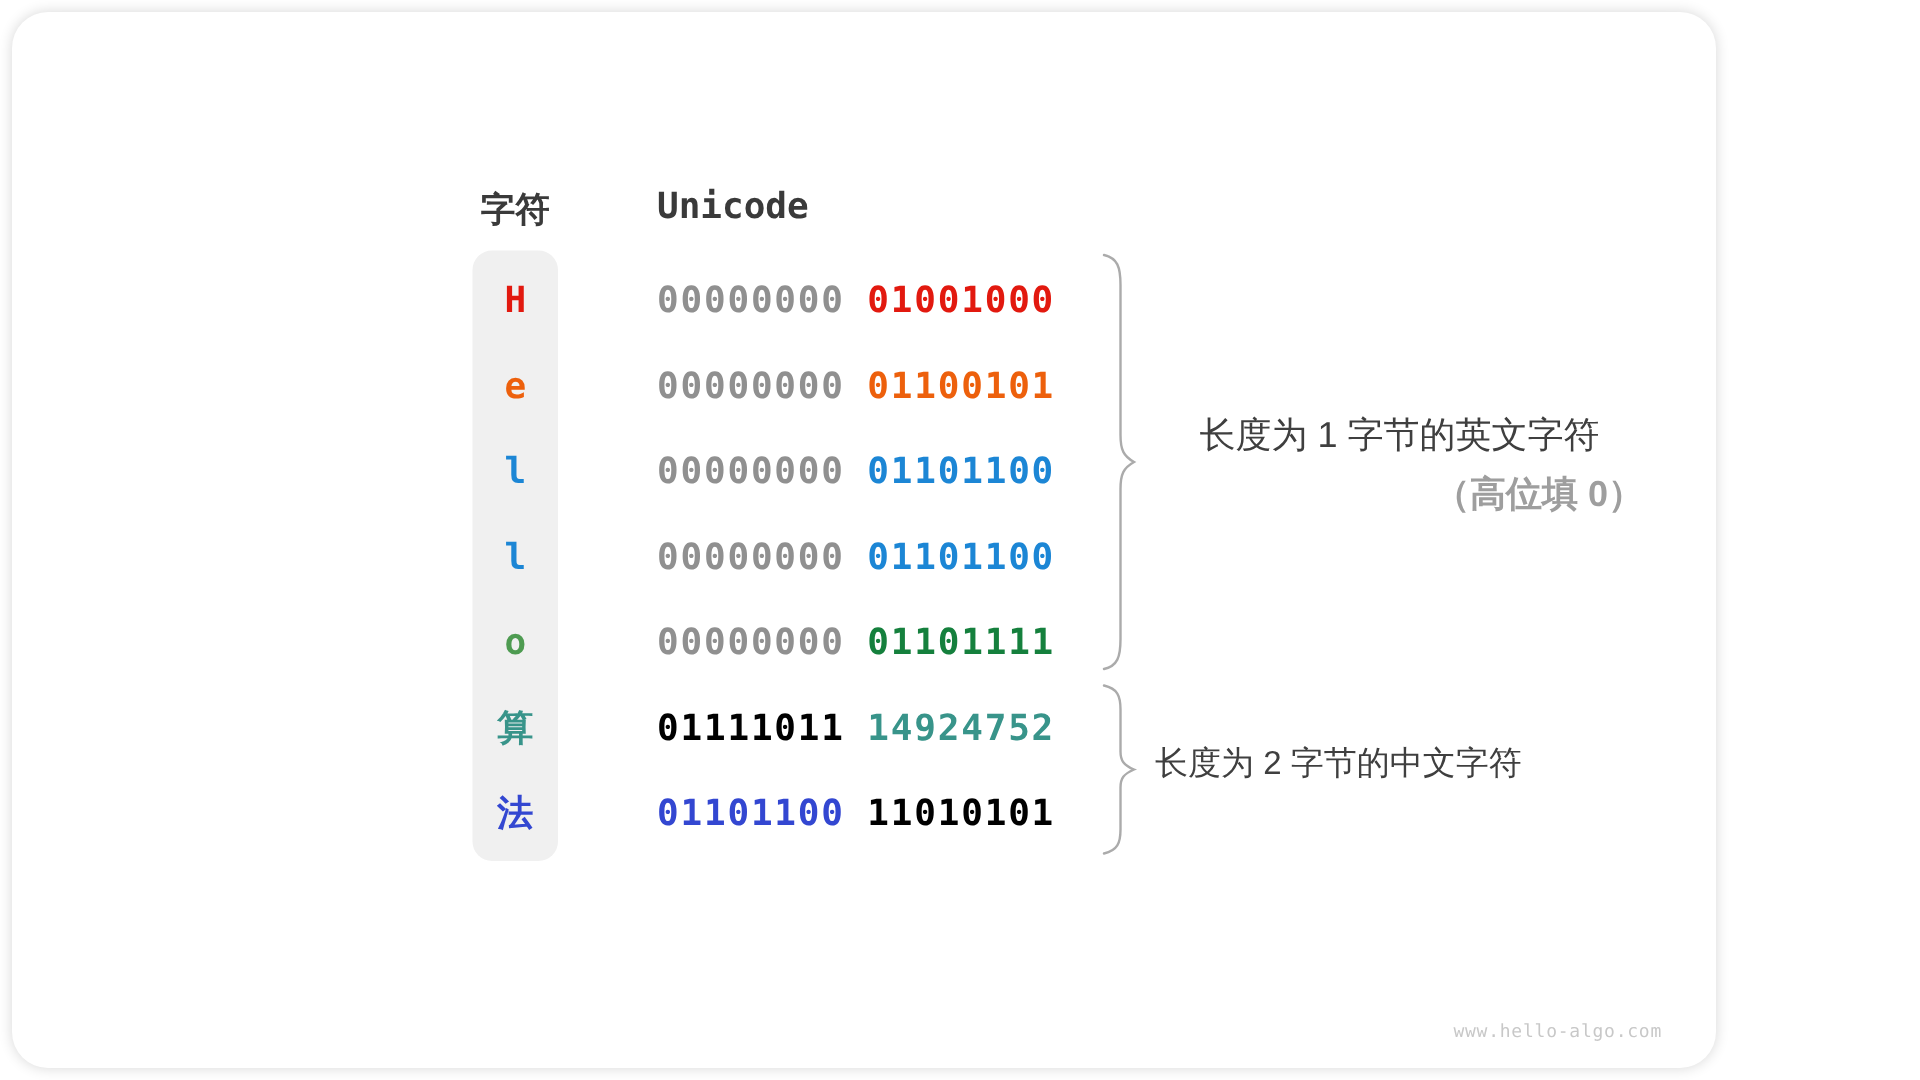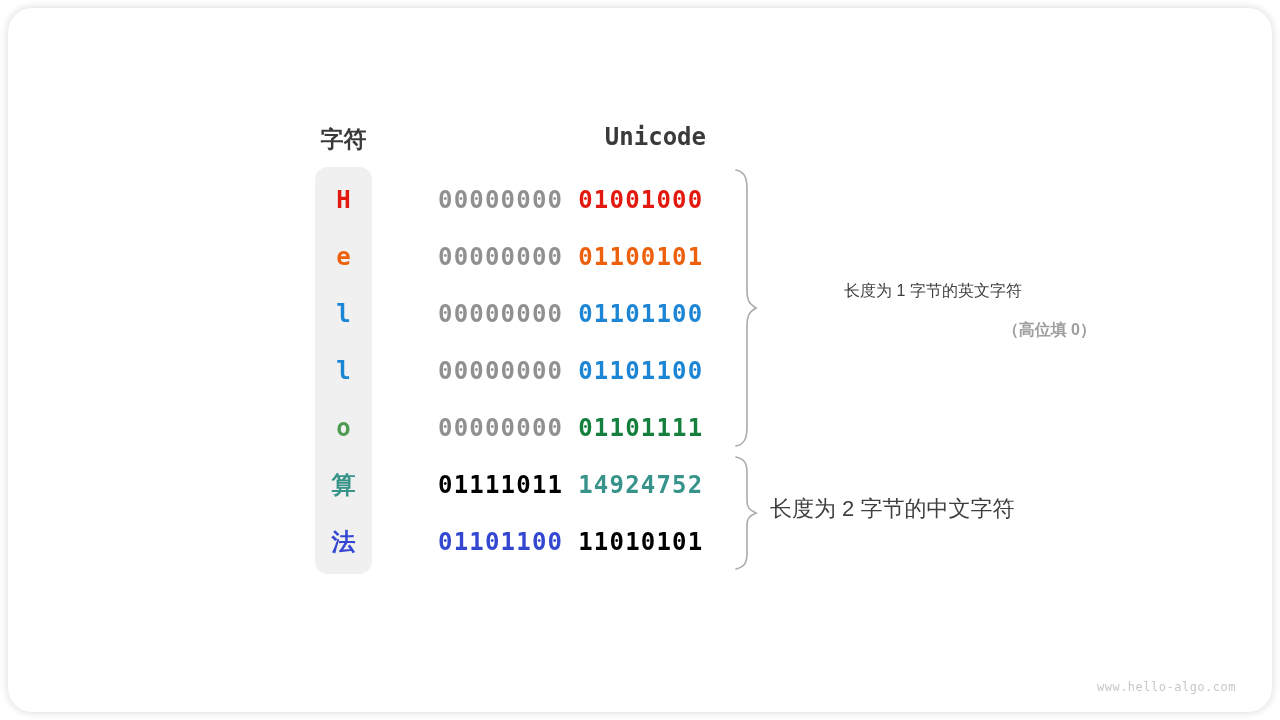--- a/index.html
+++ b/index.html
@@ -3,31 +3,31 @@
 <meta charset="utf-8">
 <style>
   html,body { margin:0; padding:0; }
   body {
     width:1280px; height:720px; position:relative;
     background:#ffffff;
     font-family:"Liberation Sans", sans-serif;
     overflow:hidden;
   }
   .card {
-    position:absolute; left:8px; top:8px; width:1264px; height:704px;
+    position:absolute; left:8px; top:8px; width:1136px; height:704px;
     background:#ffffff; border-radius:24px;
     box-shadow:0 0 9px rgba(0,0,0,0.16);
   }
   .header-char {
     position:absolute; left:307px; top:116px; width:57px;
     text-align:center; font-size:23px; font-weight:700; color:#3a3a3a;
   }
   .header-unicode {
     position:absolute; left:430px; top:115px; width:268px;
-    text-align:right; font-family:"DejaVu Sans Mono", monospace;
+    text-align:left; font-family:"DejaVu Sans Mono", monospace;
     font-weight:700; font-size:24px; color:#3a3a3a;
   }
   .char-col-bg {
     position:absolute; left:307px; top:159px; width:57px; height:407px;
     background:#f0f0f0; border-radius:13px;
   }
   .rows { position:absolute; left:307px; top:163px; }
   .row { display:flex; align-items:center; height:57px; }
   .cell-char {
     width:57px; text-align:center;
@@ -40,21 +40,21 @@
     font-weight:700; font-size:24px; letter-spacing:1.2px;
     white-space:nowrap;
   }
   .b2 { margin-left:15px;margin-top:36px; }
   .brace { position:absolute; }
   .brace path {
     fill:none; stroke:#ababab; stroke-width:1.6; stroke-linecap:round;
   }
   .note1 {
     position:absolute; left:762px; top:263px; width:326px;
-    text-align:center; font-size:16px; color:#3f3f3f; line-height:39px;
+    text-align:center; font-size:24px; color:#3f3f3f; line-height:39px;
   }
   .note1 .sub { color:#9e9e9e; font-weight:700;text-align:right; }
   .note2 {
     position:absolute; left:762px; top:481px; width:326px;
     text-align:left; font-size:22px; color:#3f3f3f; line-height:39px;
   }
   .watermark {
     position:absolute; right:36px; bottom:18px;
     font-family:"DejaVu Sans Mono", monospace;
     font-size:12px; color:#c8c8c8; letter-spacing:0.5px;

